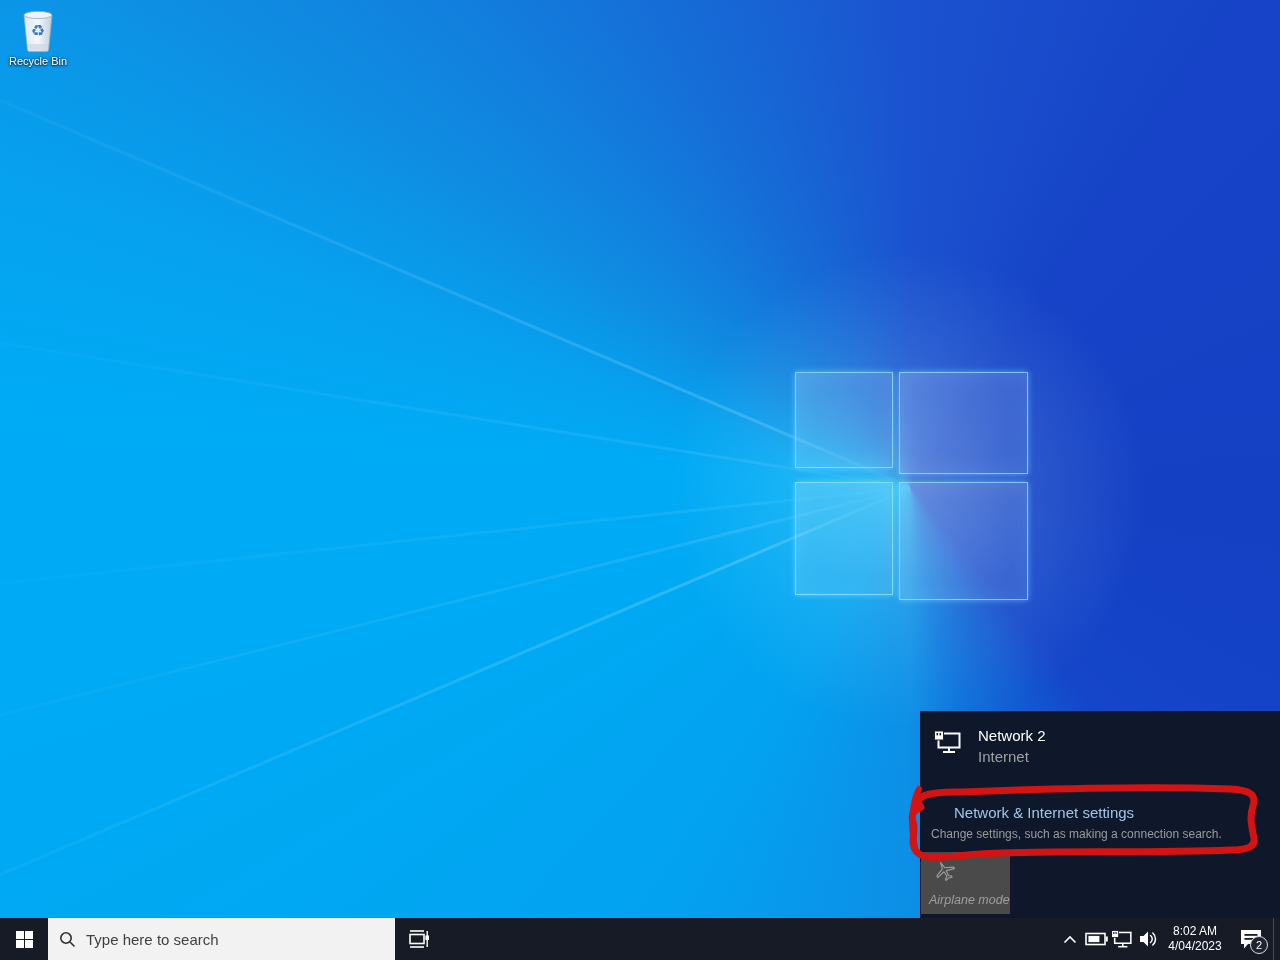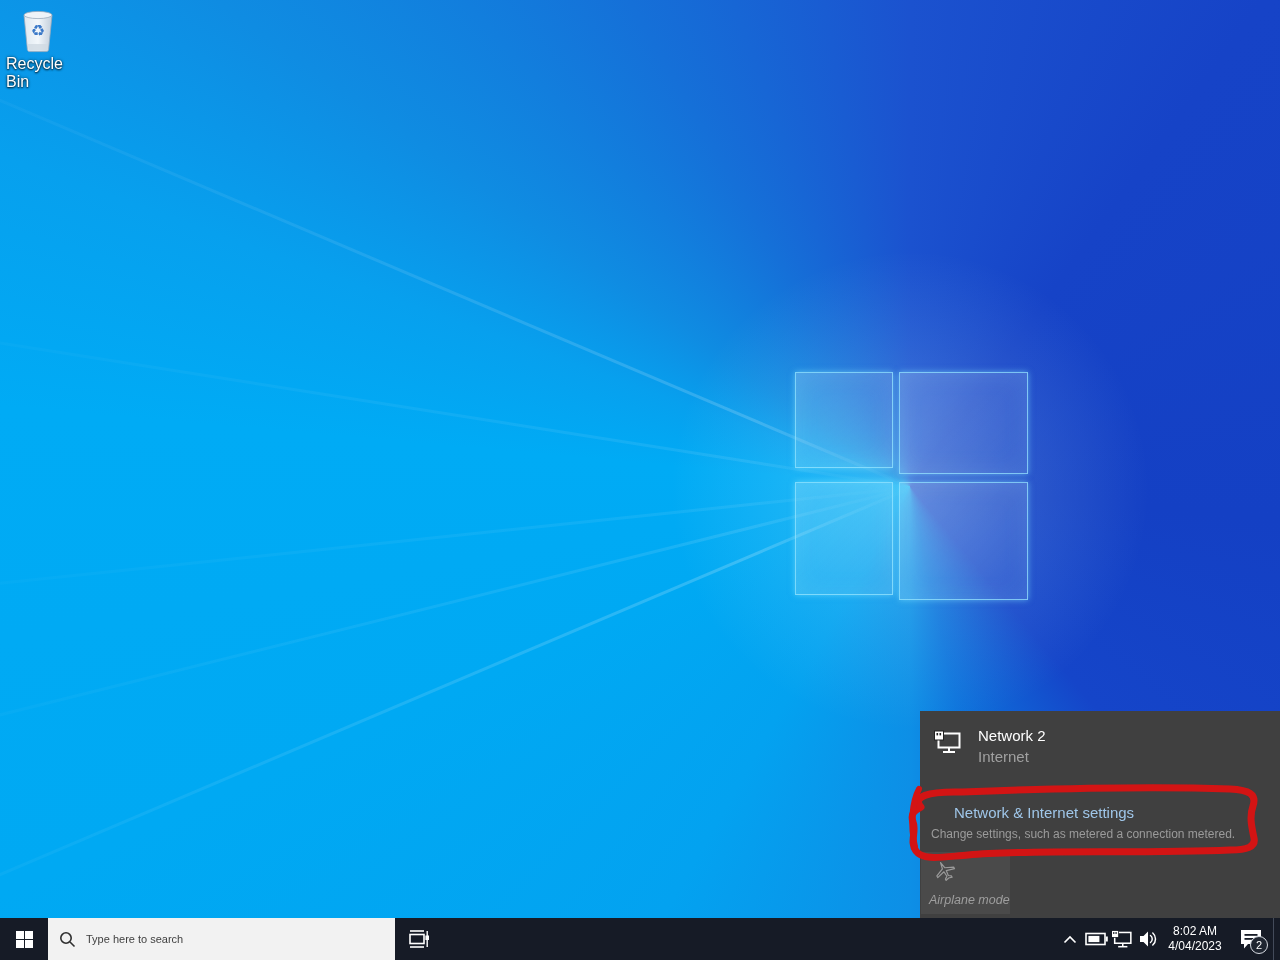--- a/index.html
+++ b/index.html
@@ -47,28 +47,28 @@
   .pane-tr { left: 104px; top: 0;  width: 129px; height: 102px; }
   .pane-bl { left: 0;   top: 110px; width: 98px;  height: 113px; }
   .pane-br { left: 104px; top: 110px; width: 129px; height: 118px; }
 
   
   .recycle-bin {
     position: absolute; left: 6px; top: 6px; width: 64px;
     display: flex; flex-direction: column; align-items: center; gap: 2px; cursor: default;
   }
   .bin-label {
-    color: #fff; font-size: 16px; text-align: left;
+    color: #fff; font-size: 11px; text-align: right;
     text-shadow: 0 1px 2px rgba(0,0,0,0.85), 0 0 3px rgba(0,0,0,0.6);
   }
 
   
   .flyout {
     position: absolute; left: 920px; top: 711px; width: 360px; height: 207px;
-    background: #404040; color: #fff;
+    background: #0f172a; color: #fff;
   }
   .fly-net-row { position: absolute; left: 14px; top: 16px; display: flex; gap: 16px; cursor: default; }
   .fly-eth-icon { margin-top: 2px; }
   .fly-name { font-size: 15px; color: #ffffff; }
   .fly-status { font-size: 15px; color: #a0a0a0; margin-top: 4px; }
   .fly-link { position: absolute; left: 11px; top: 93px; font-size: 15px; color: #9fc6e9; cursor: pointer; margin-left: 23px; }
   .fly-desc { position: absolute; left: 11px; top: 116px; font-size: 12px; color: #9b9b9b; }
   .airplane-tile {
     position: absolute; left: 1px; top: 141px; width: 89px; height: 62px;
     background: #4a4a4a; cursor: pointer;
@@ -87,21 +87,21 @@
   .tb-btn { display: flex; align-items: center; justify-content: center; cursor: pointer; }
   .start-button { width: 48px; }
   .start-grid { width: 17px; height: 17px; display: grid; grid-template-columns: 8px 8px; grid-template-rows: 8px 8px; gap: 1px; }
   .start-grid span { background: #fff; }
   .search-box {
     width: 347px; background: #f2f2f2; display: flex; align-items: center;
     gap: 10px; padding: 0 11px; cursor: text;
   }
   .search-box input {
     flex: 1; border: none; background: transparent; outline: none;
-    font-family: "Liberation Sans", sans-serif; font-size: 11px; color: #4c1d95;
+    font-family: "Liberation Sans", sans-serif; font-size: 15px; color: #4c1d95;
   }
   .search-box input::placeholder { color: #3f3f3f; opacity: 1; }
   .taskview-button { width: 46px; }
   .tray { margin-left: auto; display: flex; align-items: stretch; }
   .tray-icon { width: 26px; display: flex; align-items: center; justify-content: center; cursor: pointer; }
   .clock {
     width: 68px; display: flex; flex-direction: column; justify-content: center;
     align-items: center; color: #fff; font-size: 12px; line-height: 15px; cursor: pointer;
   }
   .action-center { width: 44px; position: relative; }
@@ -159,21 +159,21 @@
         <rect x="1" y="2.5" width="8" height="8" fill="#fff"></rect>
         <rect x="2.5" y="4" width="1.6" height="2.4" fill="#232323"></rect>
         <rect x="5.5" y="4" width="1.6" height="2.4" fill="#232323"></rect>
       </svg>
       <div>
         <div class="fly-name">Network 2</div>
         <div class="fly-status">Internet</div>
       </div>
     </div>
     <div class="fly-link">Network &amp; Internet settings</div>
-    <div class="fly-desc">Change settings, such as metered a connection metered.</div>
+    <div class="fly-desc">Change settings, such as making a connection search.</div>
     <div class="airplane-tile">
       <svg width="24" height="24" viewBox="0 0 24 24" style="transform: rotate(-28deg);">
         <path d="M12 2.5 L13.3 9 L21.5 12.6 L21.5 14.4 L13.3 12.2 L12.8 17.5 L15.4 19.4 L15.4 20.8 L12 19.9 L8.6 20.8 L8.6 19.4 L11.2 17.5 L10.7 12.2 L2.5 14.4 L2.5 12.6 L10.7 9 Z" fill="none" stroke="#9a9a9a" stroke-width="1.2" stroke-linejoin="round"></path>
       </svg>
       <div class="tile-label">Airplane mode</div>
     </div>
   </div>
 
   <svg class="annotation-svg" width="1280" height="960" viewBox="0 0 1280 960">
     <path d="M 921 807 C 912 797 927 791 962 792 C 1040 789 1150 786 1230 789

